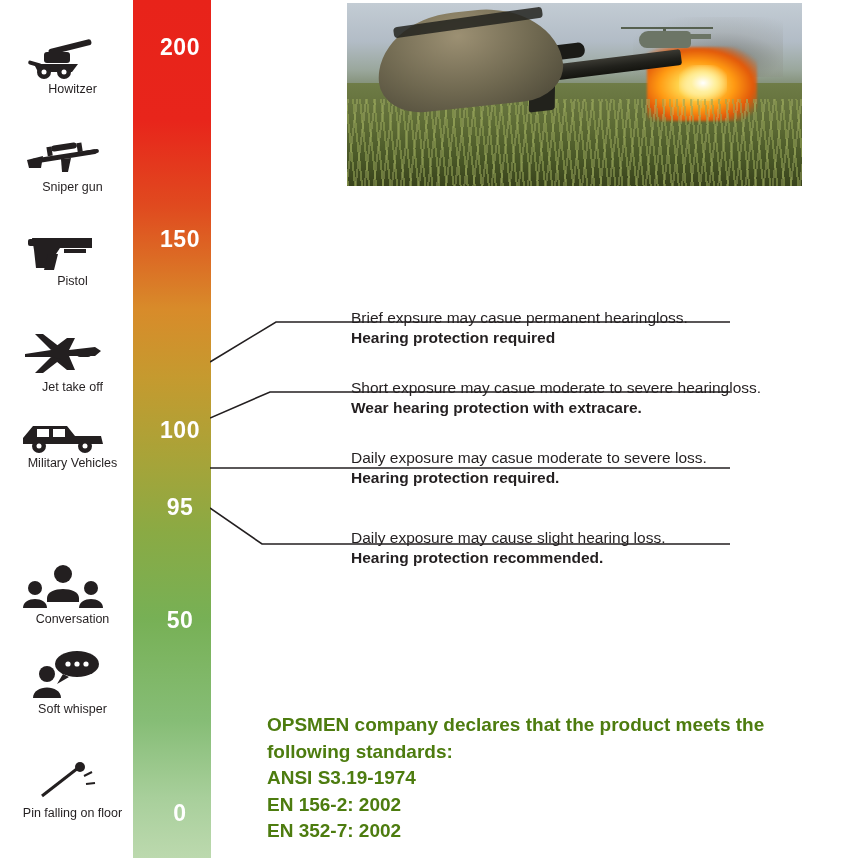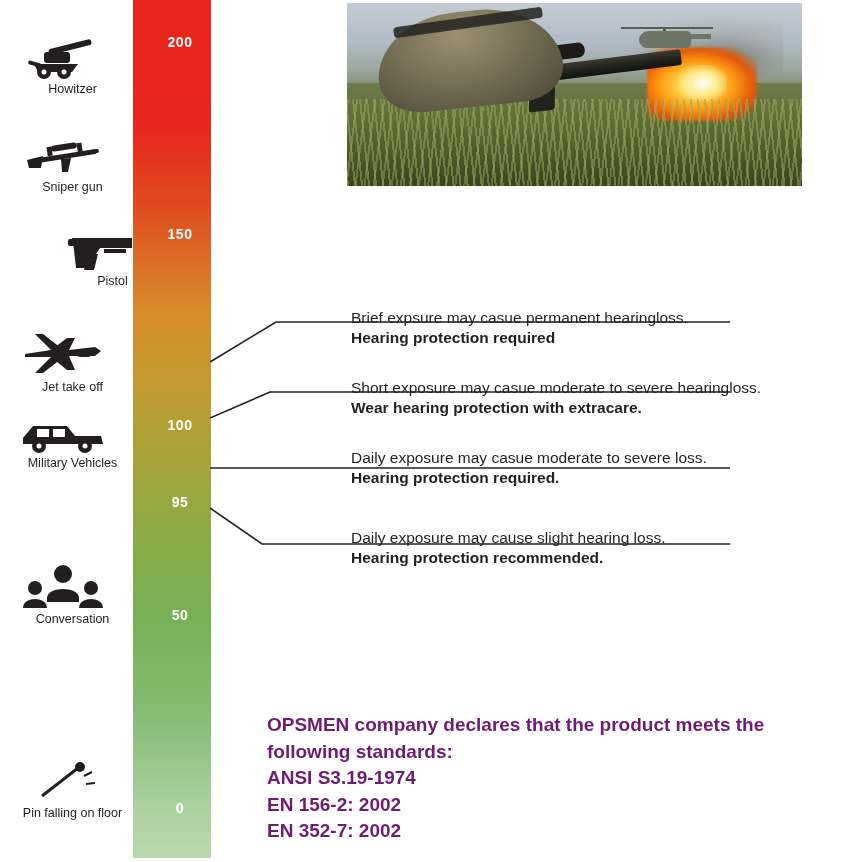--- a/index.html
+++ b/index.html
@@ -60,21 +60,21 @@
       #77b055 72%,
       #86bd76 84%,
       #a8cf9b 93%,
       #bcd9ae 100%);
   }
   .scale-tick {
     position: absolute;
     left: 0;
     width: 94px;
     text-align: center;
-    font-size: 14px;
+    font-size: 23px;
     font-weight: bold;
     color: #ffffff;
     letter-spacing: 0.5px;
   }
 
   
   #hero-photo {
     position: absolute;
     left: 347px;
     top: 3px;
@@ -237,21 +237,21 @@
   
   #standards {
     position: absolute;
     left: 267px;
     top: 712px;
     width: 590px;
   }
   .standards-line {
     font-size: 19px;
     font-weight: bold;
-    color: #701a75;
+    color: #4d7c0f;
     line-height: 26.5px;
     white-space: nowrap;
   }
 </style>
 </head>
 <body>
 
 <div id="source-list">
 
   <div class="source-item" style="top:34px;">
@@ -274,21 +274,21 @@
       <rect x="30" y="10" width="26" height="6" rx="3" fill="#231f20" transform="rotate(-9 43 13)"></rect>
       <rect x="26" y="13" width="5" height="9" fill="#231f20" transform="rotate(-9 28 17)"></rect>
       <rect x="56" y="9" width="5" height="9" fill="#231f20" transform="rotate(-9 58 13)"></rect>
       <path d="M6 26 L22 22 L20 34 L8 34 Z" fill="#231f20"></path>
       <path d="M40 25 L50 24 L47 38 L41 38 Z" fill="#231f20"></path>
       <rect x="62" y="16" width="16" height="4" rx="2" fill="#231f20" transform="rotate(-9 70 18)"></rect>
     </svg>
     <div class="source-label">Sniper gun</div>
   </div>
 
-  <div class="source-item" style="top:228px;margin-left:40px;">
+  <div class="source-item" style="top:228px;">
     <svg class="source-glyph" width="74" height="44" viewBox="0 0 74 44">
       <path d="M6 10 L66 10 L66 20 L34 20 L30 26 L22 26 L22 40 L10 40 L8 22 Z" fill="#231f20"></path>
       <rect x="38" y="21" width="22" height="4" fill="#231f20"></rect>
       <path d="M22 26 L32 26 L28 42 L18 42 Z" fill="#231f20"></path>
       <rect x="2" y="11" width="8" height="7" rx="2" fill="#231f20"></rect>
     </svg>
     <div class="source-label">Pistol</div>
   </div>
 
   <div class="source-item" style="top:418px;">
@@ -319,20 +319,32 @@
       <circle cx="42" cy="10" r="9" fill="#231f20"></circle>
       <path d="M26 34 C26 22 58 22 58 34 L58 38 L26 38 Z" fill="#231f20"></path>
       <circle cx="14" cy="24" r="7" fill="#231f20"></circle>
       <path d="M2 44 C2 32 26 32 26 44 Z" fill="#231f20"></path>
       <circle cx="70" cy="24" r="7" fill="#231f20"></circle>
       <path d="M58 44 C58 32 82 32 82 44 Z" fill="#231f20"></path>
     </svg>
     <div class="source-label">Conversation</div>
   </div>
 
+  <div class="source-item" style="top:650px;">
+    <svg class="source-glyph" width="84" height="50" viewBox="0 0 84 50">
+      <ellipse cx="56" cy="14" rx="22" ry="13" fill="#231f20"></ellipse>
+      <path d="M42 24 L36 34 L48 27 Z" fill="#231f20"></path>
+      <circle cx="47" cy="14" r="2.6" fill="#ffffff"></circle>
+      <circle cx="56" cy="14" r="2.6" fill="#ffffff"></circle>
+      <circle cx="65" cy="14" r="2.6" fill="#ffffff"></circle>
+      <circle cx="26" cy="24" r="8" fill="#231f20"></circle>
+      <path d="M12 48 C12 34 40 34 40 48 Z" fill="#231f20"></path>
+    </svg>
+    <div class="source-label">Soft whisper</div>
+  </div>
 
   <div class="source-item" style="top:762px;">
     <svg class="source-glyph" width="74" height="42" viewBox="0 0 74 42">
       <line x1="16" y1="34" x2="52" y2="6" stroke="#231f20" stroke-width="3"></line>
       <circle cx="54" cy="5" r="5" fill="#231f20"></circle>
       <line x1="58" y1="14" x2="66" y2="10" stroke="#231f20" stroke-width="2"></line>
       <line x1="60" y1="22" x2="69" y2="21" stroke="#231f20" stroke-width="2"></line>
     </svg>
     <div class="source-label">Pin falling on floor</div>
   </div>

